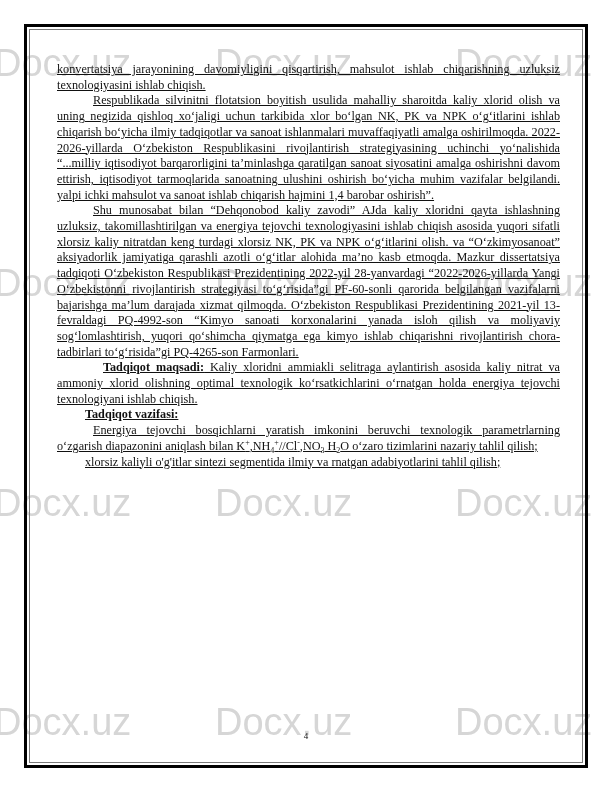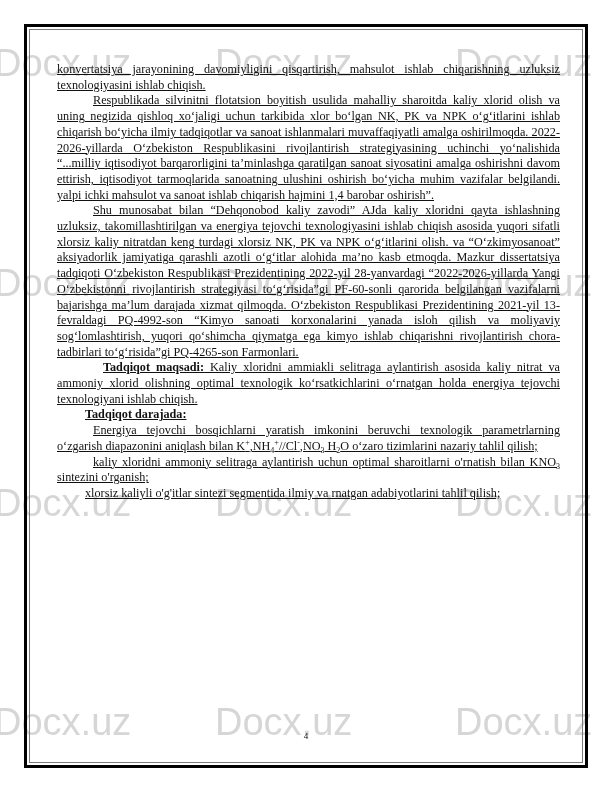--- a/index.html
+++ b/index.html
@@ -101,19 +101,18 @@
 
 <div class="page-frame">
   <div class="page-frame-inner"></div>
 </div>
 
 <div class="content">
   <p>konvertatsiya jarayonining davomiyligini qisqartirish, mahsulot ishlab chiqarishning uzluksiz texnologiyasini ishlab chiqish.</p>
   <p class="ind">Respublikada silvinitni flotatsion boyitish usulida mahalliy sharoitda kaliy xlorid olish va uning negizida qishloq xo‘jaligi uchun tarkibida xlor bo‘lgan NK, PK va NPK o‘g‘itlarini ishlab chiqarish bo‘yicha ilmiy tadqiqotlar va sanoat ishlanmalari muvaffaqiyatli amalga oshirilmoqda. 2022-2026-yillarda O‘zbekiston Respublikasini rivojlantirish strategiyasining uchinchi yo‘nalishida “...milliy iqtisodiyot barqarorligini ta’minlashga qaratilgan sanoat siyosatini amalga oshirishni davom ettirish, iqtisodiyot tarmoqlarida sanoatning ulushini oshirish bo‘yicha muhim vazifalar belgilandi. yalpi ichki mahsulot va sanoat ishlab chiqarish hajmini 1,4 barobar oshirish”.</p>
   <p class="ind">Shu munosabat bilan “Dehqonobod kaliy zavodi” AJda kaliy xloridni qayta ishlashning uzluksiz, takomillashtirilgan va energiya tejovchi texnologiyasini ishlab chiqish asosida yuqori sifatli xlorsiz kaliy nitratdan keng turdagi xlorsiz NK, PK va NPK o‘g‘itlarini olish. va “O‘zkimyosanoat” aksiyadorlik jamiyatiga qarashli azotli o‘g‘itlar alohida ma’no kasb etmoqda. Mazkur dissertatsiya tadqiqoti O‘zbekiston Respublikasi Prezidentining 2022-yil 28-yanvardagi “2022-2026-yillarda Yangi O‘zbekistonni rivojlantirish strategiyasi to‘g‘risida”gi PF-60-sonli qarorida belgilangan vazifalarni bajarishga ma’lum darajada xizmat qilmoqda. O‘zbekiston Respublikasi Prezidentining 2021-yil 13-fevraldagi PQ-4992-son “Kimyo sanoati korxonalarini yanada isloh qilish va moliyaviy sog‘lomlashtirish, yuqori qo‘shimcha qiymatga ega kimyo ishlab chiqarishni rivojlantirish chora-tadbirlari to‘g‘risida”gi PQ-4265-son Farmonlari.</p>
   <p class="ind-b"><span class="heading-b">Tadqiqot maqsadi:</span><span> Kaliy xloridni ammiakli selitraga aylantirish asosida kaliy nitrat va ammoniy xlorid olishning optimal texnologik ko‘rsatkichlarini o‘rnatgan holda energiya tejovchi texnologiyani ishlab chiqish.</span></p>
-  <p class="ind-s heading-b">Tadqiqot darajada:</p>
+  <p class="ind-s heading-b">Tadqiqot vazifasi:</p>
   <p class="ind"><span>Energiya tejovchi bosqichlarni yaratish imkonini beruvchi texnologik parametrlarning o‘zgarish diapazonini aniqlash bilan K</span><sup>+</sup><span>,NH</span><sub>4</sub><sup>+</sup><span>//Cl</span><sup>-</sup><span>,NO</span><sub>3</sub><span> H</span><sub>2</sub><span>O o‘zaro tizimlarini nazariy tahlil qilish;</span></p>
-  <p class="ind"><span>kaliy xloridni ammoniy selitraga aylantirish uchun optimal sharoitlarni o'rnatish bilan KNO</span><sub>3</sub><span> sintezini o'rganish;</span></p>
   <p class="ind-s">xlorsiz kaliyli o'g'itlar sintezi segmentida ilmiy va rnatgan adabiyotlarini tahlil qilish;</p>
 </div>
 
 <div class="page-number">4</div>
 
 </body></html>

